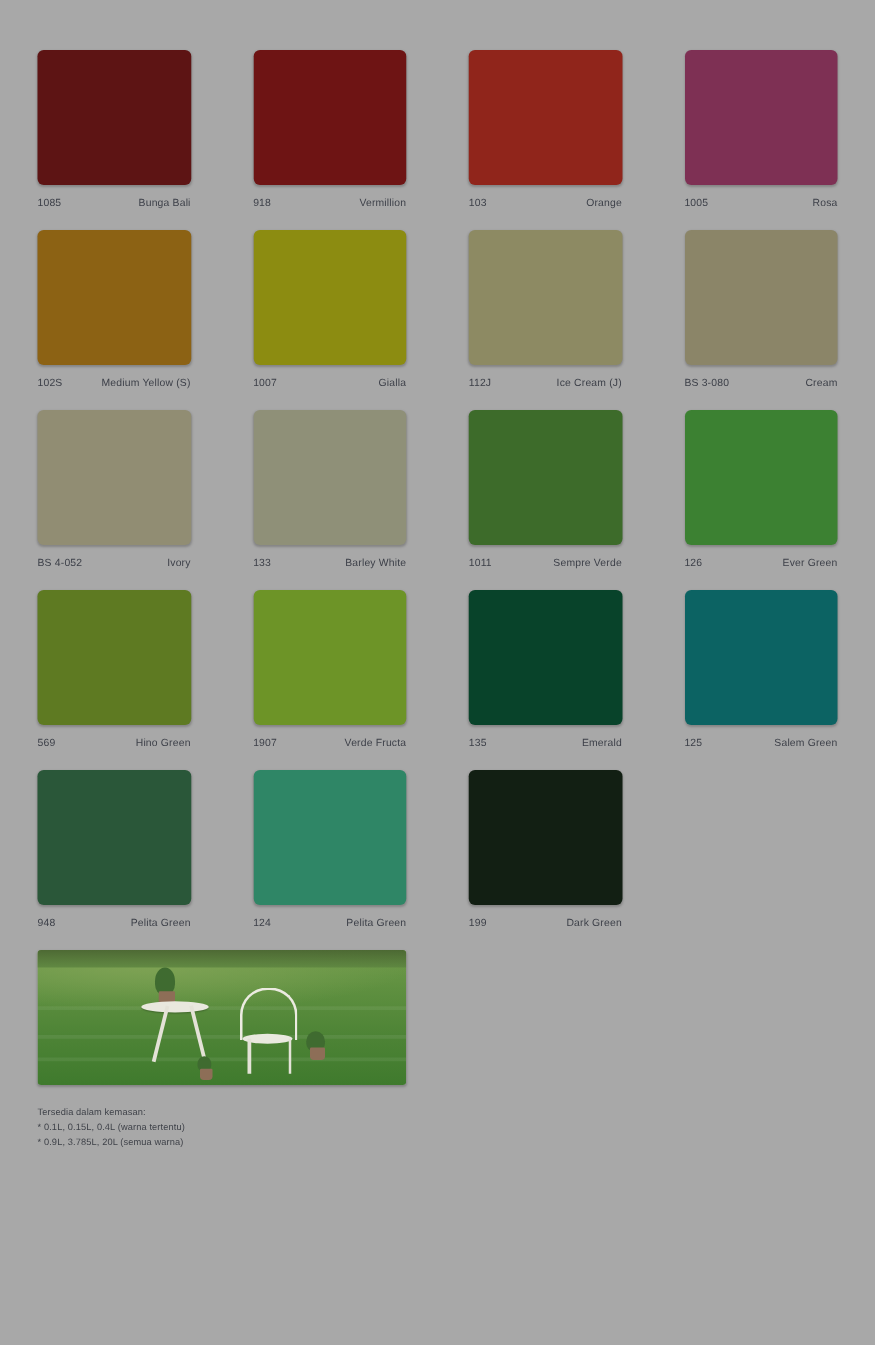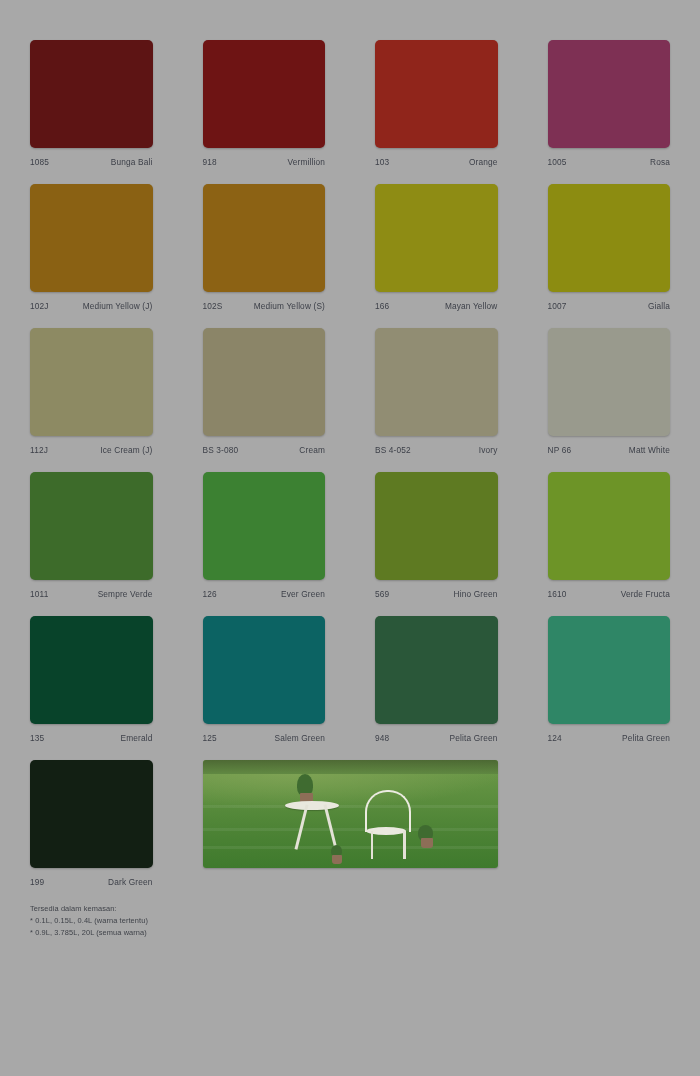--- a/index.html
+++ b/index.html
@@ -169,40 +169,26 @@
     </div>
     <div class="cell">
       <div class="swatch" style="background: rgb(126, 48, 84);"></div>
       <div class="labels">
         <span class="code">1005</span>
         <span class="cname">Rosa</span>
       </div>
     </div>
 
     <div class="cell">
-      <div class="swatch" style="background: rgb(138, 97, 19);"></div>
-      <div class="labels">
-        <span class="code">102J</span>
-        <span class="cname">Medium Yellow (J)</span>
-      </div>
-    </div>
-    <div class="cell">
       <div class="swatch" style="background: rgb(140, 98, 20);"></div>
       <div class="labels">
         <span class="code">102S</span>
         <span class="cname">Medium Yellow (S)</span>
       </div>
     </div>
-    <div class="cell">
-      <div class="swatch" style="background: rgb(142, 140, 20);"></div>
-      <div class="labels">
-        <span class="code">166</span>
-        <span class="cname">Mayan Yellow</span>
-      </div>
-    </div>
 
     <div class="cell">
       <div class="swatch" style="background: rgb(140, 140, 17);"></div>
       <div class="labels">
         <span class="code">1007</span>
         <span class="cname">Gialla</span>
       </div>
     </div>
     <div class="cell">
       <div class="swatch" style="background: rgb(141, 138, 99);"></div>
@@ -220,24 +206,24 @@
       </div>
     </div>
     <div class="cell">
       <div class="swatch" style="background: rgb(145, 141, 115);"></div>
       <div class="labels">
         <span class="code">BS 4-052</span>
         <span class="cname">Ivory</span>
       </div>
     </div>
     <div class="cell">
-      <div class="swatch" style="background: rgb(153, 154, 141);"></div>
-      <div class="labels">
-        <span class="code">NP 66</span>
-        <span class="cname">Matt White</span>
+      <div class="swatch" style="background: rgb(143, 144, 120);"></div>
+      <div class="labels">
+        <span class="code">133</span>
+        <span class="cname">Barley White</span>
       </div>
     </div>
 
     <div class="cell">
       <div class="swatch" style="background: rgb(61, 107, 42);"></div>
       <div class="labels">
         <span class="code">1011</span>
         <span class="cname">Sempre Verde</span>
       </div>
     </div>
@@ -251,21 +237,21 @@
     <div class="cell">
       <div class="swatch" style="background: rgb(94, 122, 34);"></div>
       <div class="labels">
         <span class="code">569</span>
         <span class="cname">Hino Green</span>
       </div>
     </div>
     <div class="cell">
       <div class="swatch" style="background: rgb(109, 148, 39);"></div>
       <div class="labels">
-        <span class="code">1610</span>
+        <span class="code">1907</span>
         <span class="cname">Verde Fructa</span>
       </div>
     </div>
 
     <div class="cell">
       <div class="swatch" style="background: rgb(8, 67, 42);"></div>
       <div class="labels">
         <span class="code">135</span>
         <span class="cname">Emerald</span>
       </div>

